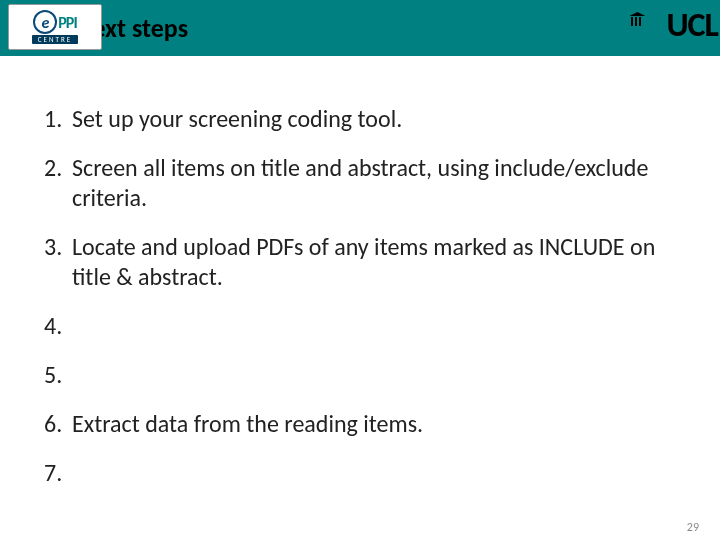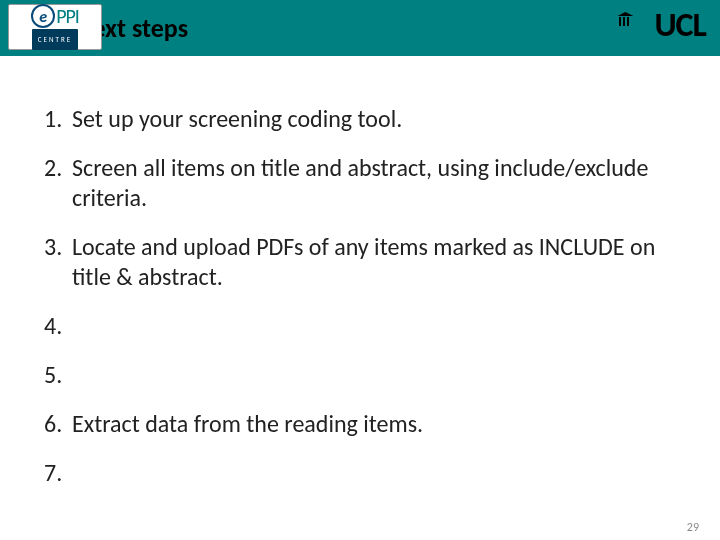--- a/index.html
+++ b/index.html
@@ -26,37 +26,37 @@
     justify-content: center;
     align-items: center;
     padding: 2px;
   }
   .eppi-top { display: flex; align-items: center; gap: 1px; }
   .eppi-e {
     width: 24px; height: 24px; border: 2px solid #0a4a7a; border-radius: 50%;
     display: flex; align-items: center; justify-content: center;
     font-weight: bold; color: #0a4a7a; font-size: 16px; font-style: italic;
   }
-  .eppi-ppi { font-weight: 400; color: #008080; font-size: 20px; letter-spacing: -1px; }
+  .eppi-ppi { font-weight: 700; color: #008080; font-size: 16px; letter-spacing: -1px; }
   .eppi-centre {
     background: #003b5c; color: #fff; font-size: 7px; letter-spacing: 2px;
-    padding: 6px 6px; margin-top: 1px; border-radius: 1px;
+    padding: 0 6px; margin-top: 1px; border-radius: 1px;
   }
   .title {
     flex: 1;
     text-align: left;
     color: #000;
     font-size: 26px;
     font-weight: 600;
     padding-left: 24px;
     padding-right: 30px;
   }
   .ucl-logo {
     position: absolute;
-    right: 14px;
+    right: 2px;
     top: 8px;
     display: flex;
     align-items: flex-start;
     gap: 21px;
     text-align: center;
   }
   .ucl-portico {
     width: 16px; height: 14px; position: relative; margin-top: 4px;
   }
   .ucl-portico::before {

